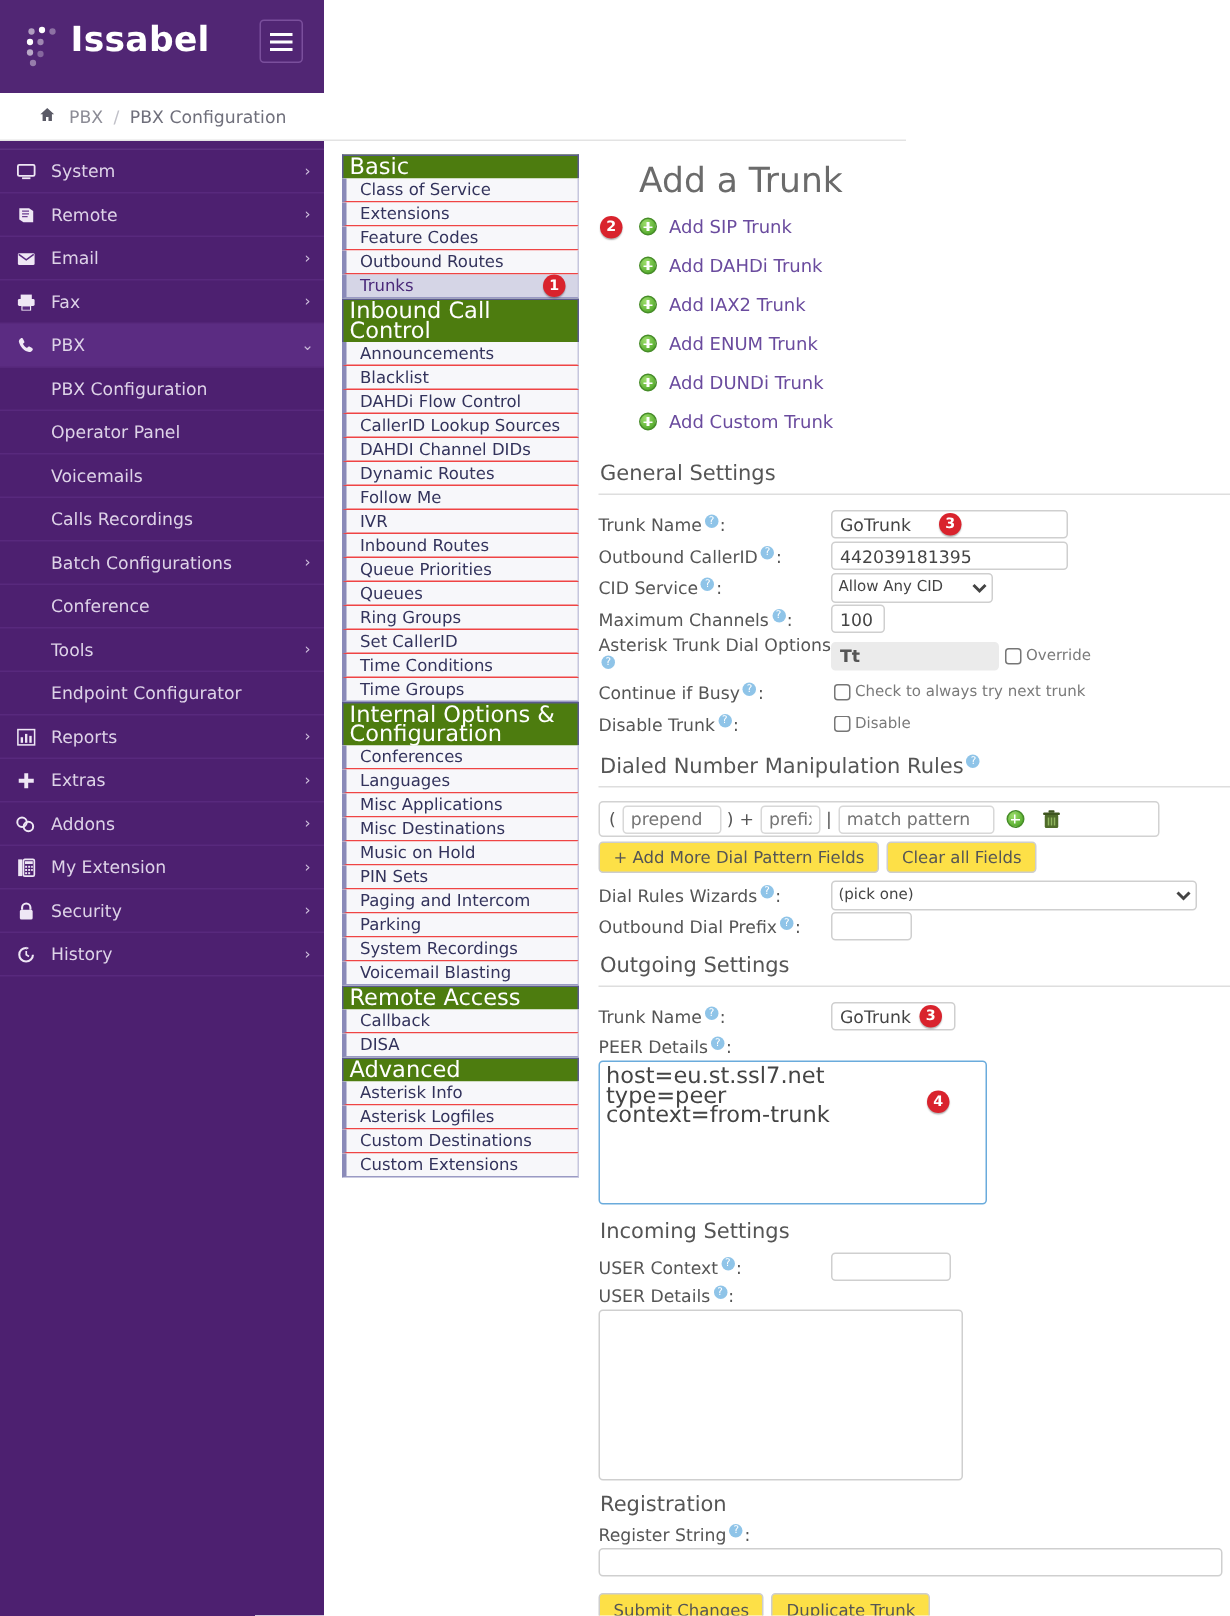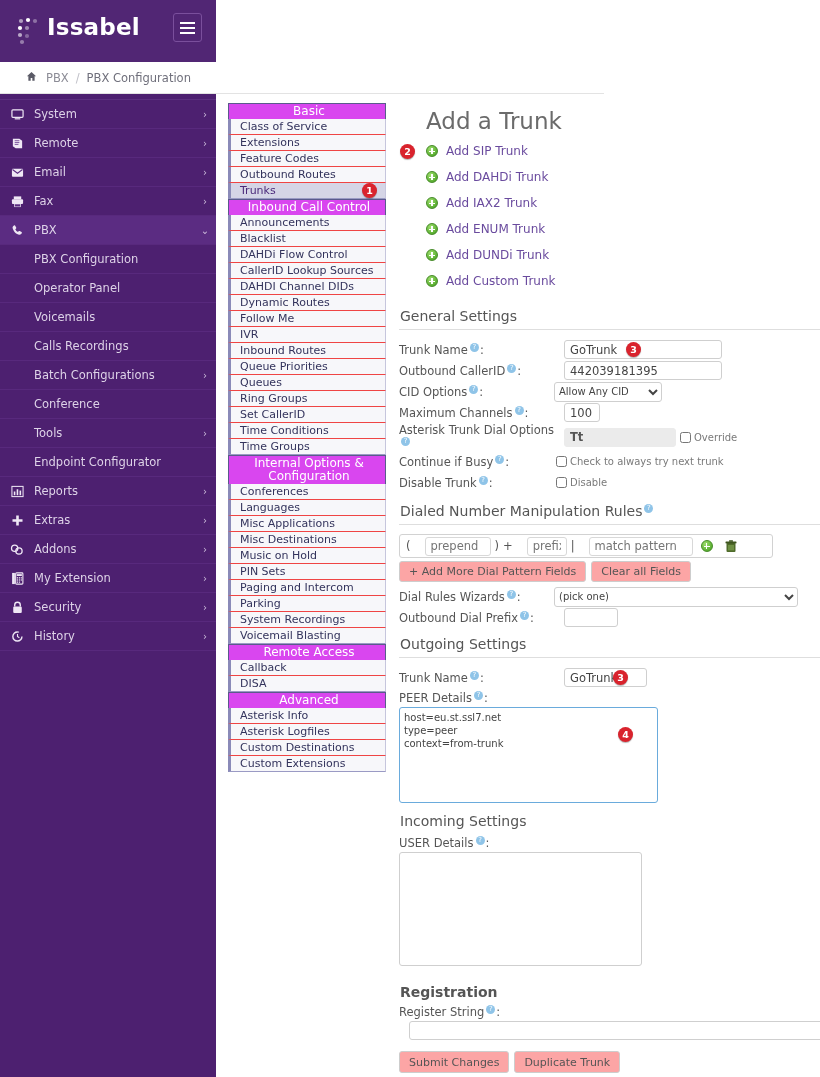--- a/index.html
+++ b/index.html
@@ -89,24 +89,23 @@
   
   #content { position:absolute; left:216px; top:94px; width:604px; height:983px; background:#fff; }
 
   
   #pbx-menu {
     position:absolute; left:12px; top:9px; width:158px;
     font-size:11px; color:#3b3b5c;
     font-family:"DejaVu Sans","Liberation Sans",sans-serif;
   }
   .menu-head {
-    background:#d946ef; color:#ffffff; padding:1px 0 1px 4px;
-    font-size:12px; line-height:13px; border:1px solid #5a5a8c;
+    background:#4d7c0f; color:#ffffff; padding:1px 0 1px 4px;
+    font-size:15px; line-height:13px; border:1px solid #5a5a8c;
     border-bottom:none;
-    text-align:center;
   }
   .menu-row {
     position:relative; background:#f7f7fa; color:#33335c;
     border-left:3px solid #8a8ab8;
     border-right:1px solid #c6c6dd;
     border-bottom:1px solid #ef4444;
     padding:1px 0 1px 9px; line-height:13px; font-size:11px; cursor:pointer;
   }
   .menu-row.sel { background:#d5d5e6; color:#4b2a7a; }
   .menu-grp-end { border-bottom:1px solid #9a9ac4; }
@@ -157,47 +156,46 @@
     display:inline-block; width:9px; height:9px; border-radius:50%;
     background:#8fc4e8; color:#fff; font-size:7px; line-height:9px;
     text-align:center; vertical-align:super; margin:0 1px 0 2px;
     font-family:"DejaVu Sans","Liberation Sans",sans-serif;
   }
   input.tx {
     border:1px solid #cfcfcf; border-radius:3px; height:19px;
     font-size:11.5px; padding:0 5px; color:#444; outline:none;
     font-family:"DejaVu Sans","Liberation Sans",sans-serif;
     background:#fff;
-    margin-left:10px;
   }
   input.tx.disabled { background:#ebebeb; border-color:#ebebeb; color:#555; font-weight:bold; }
   select.sel {
     border:1px solid #cfcfcf; border-radius:3px; height:20px;
     font-size:10px; color:#444; background:#fff; outline:none;
     font-family:"DejaVu Sans","Liberation Sans",sans-serif;
   }
   .cbx { width:11px; height:11px; margin:0 3px 0 0; vertical-align:-1px; }
   .cbx-label { font-size:10px; color:#7a7a7a; }
 
   .dial-box {
     border:1px solid #d2d2d2; border-radius:3px; background:#fff;
     height:24px; display:flex; align-items:center; padding:0 6px; gap:4px;
     width:374px; margin-top:2px;
   }
   .dial-box .paren { color:#555; font-size:11.5px; }
   .btn {
-    border:1px solid #cdcdcd; background:#fca5a5; border-radius:3px;
+    border:1px solid #cdcdcd; background:#fde047; border-radius:3px;
     font-size:11px; color:#555; height:21px; padding:0 9px; cursor:pointer;
     font-family:"DejaVu Sans","Liberation Sans",sans-serif;
   }
   .trash-ico { width:12px; height:13px; position:relative; display:inline-block; }
 
   textarea.ta {
     border:1px solid #cfcfcf; border-radius:3px; resize:none;
-    font-size:10px; color:#444; padding:3px 4px; outline:none;
+    font-size:15px; color:#444; padding:3px 4px; outline:none;
     font-family:"DejaVu Sans","Liberation Sans",sans-serif;
     line-height:13px; background:#fff;
   }
   textarea.ta.focused { border:1px solid #6aabdc; }
   .peer-wrap { position:relative; }
 </style>
 </head>
 <body>
 
 <div id="sidebar">
@@ -501,21 +499,21 @@
 
       <div class="frow">
         <div class="flabel">
           <span>Outbound CallerID</span><span class="qmark">?</span>:
         </div>
         <input class="tx" style="width: 158px;" type="text" value="442039181395">
       </div>
 
       <div class="frow">
         <div class="flabel">
-          <span>CID Options</span><span class="qmark">?</span>:
+          <span>CID Service</span><span class="qmark">?</span>:
         </div>
         <select class="sel" style="width:108px;" id="cid-options-select"><option>Allow Any CID</option><option>Block Foreign CIDs</option><option>Remove CID</option><option>Force Trunk CID</option></select>
       </div>
 
       <div class="frow">
         <div class="flabel">
           <span>Maximum Channels</span><span class="qmark">?</span>:
         </div>
         <input class="tx" style="width: 36px;" type="text" value="100">
       </div>
@@ -610,29 +608,35 @@
         <div class="peer-wrap">
           <textarea class="ta focused" style="width: 259px; height: 96px; margin-top: 2px;">host=eu.st.ssl7.net
 type=peer
 context=from-trunk</textarea>
           <span class="badge" style="left:219px; top:22px;">4</span>
         </div>
       </div>
 
       <div class="sec-title" style="margin-top:7px;">Incoming Settings</div>
 
+      <div class="frow">
+        <div class="flabel">
+          <span>USER Context</span><span class="qmark">?</span>:
+        </div>
+        <input class="tx" style="width: 80px;" type="text" value="">
+      </div>
 
       <div style="margin-top:2px;">
         <div style="font-size:11.5px; color:#555;">
           <span>USER Details</span><span class="qmark">?</span>:
         </div>
         <textarea class="ta" style="width: 243px; height: 114px; margin-top: 2px;"></textarea>
       </div>
 
-      <div class="sec-title" style="margin-top:15px;font-weight:bold;">Registration</div>
+      <div class="sec-title" style="margin-top:5px;">Registration</div>
 
       <div>
         <div style="font-size:11.5px; color:#555;">
           <span>Register String</span><span class="qmark">?</span>:
         </div>
         <input class="tx" style="width: 416px; margin-top: 2px;" type="text" value="">
       </div>
 
       <div style="display:flex; gap:5px; margin-top:11px; position:relative;">
         <button class="btn" style="height:22px;">Submit Changes</button>

